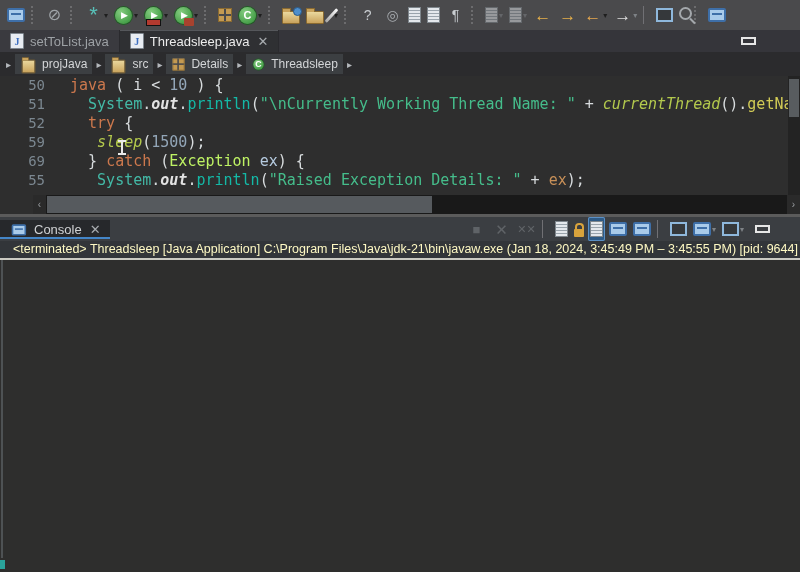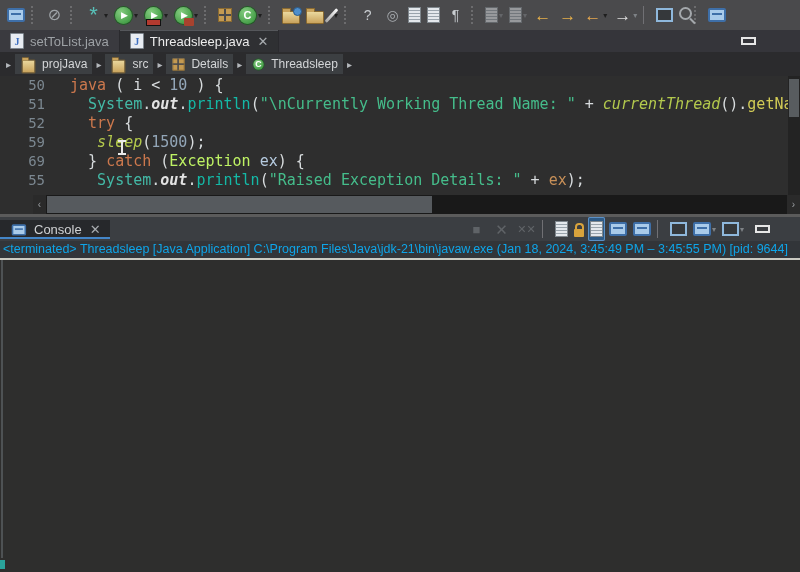--- a/index.html
+++ b/index.html
@@ -91,22 +91,22 @@
   #htrack{position:relative;flex:1;background:#191919;}
   #hthumb{position:absolute;left:1px;top:1px;height:17px;width:52%;background:#565A5E;}
 
   #sash{position:absolute;left:0;top:214px;width:800px;height:3px;background:#5B5B5B;}
 
   
   #ctabrow{position:absolute;left:0;top:217px;width:800px;height:24px;background:#3B3E42;display:flex;align-items:center;}
   #ctab{display:flex;align-items:center;gap:6px;padding:0 9px;background:#26282B;color:#D0D2D4;font-size:13px;position:relative;}
   #ctab::after{content:'';position:absolute;left:0;right:0;bottom:0;height:2px;background:#4486C8;}
   #ctools{margin-left:auto;display:flex;align-items:center;padding-right:6px;}
-  #cstatus{position:absolute;left:0;top:241px;width:800px;height:17px;background:#323539;color:#0ea5e9;
-    font-size:12.5px;line-height:17px;padding-left:3px;box-sizing:border-box;white-space:nowrap;overflow:hidden;}
+  #cstatus{position:absolute;left:0;top:241px;width:800px;height:17px;background:#323539;color:#fef9c3;
+    font-size:12.5px;line-height:17px;padding-left:13px;box-sizing:border-box;white-space:nowrap;overflow:hidden;}
   #cborder{position:absolute;left:0;top:258px;width:800px;height:2px;background:#CACAC2;}
   #cbody{position:absolute;left:0;top:260px;width:800px;height:312px;background:#2E2E2D;}
   #cruler{position:absolute;left:1px;top:0;width:2px;height:298px;background:#4E5254;}
   #ccaret{position:absolute;left:0;bottom:3px;width:5px;height:9px;background:#2AA39B;}
 </style>
 </head>
 <body>
 
 <div id="app">
 

